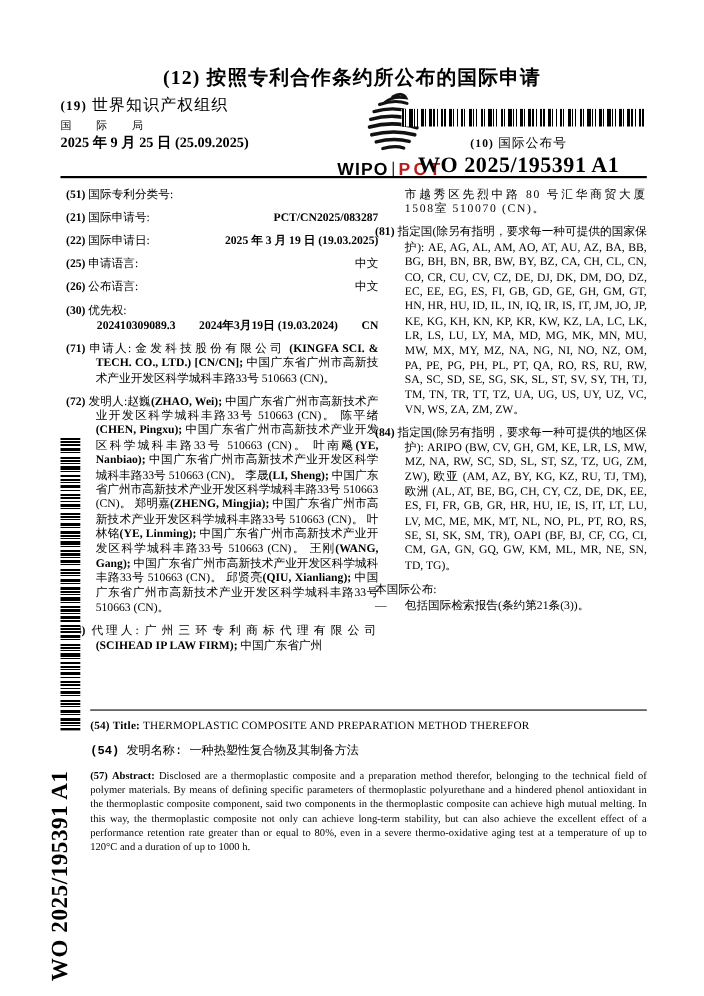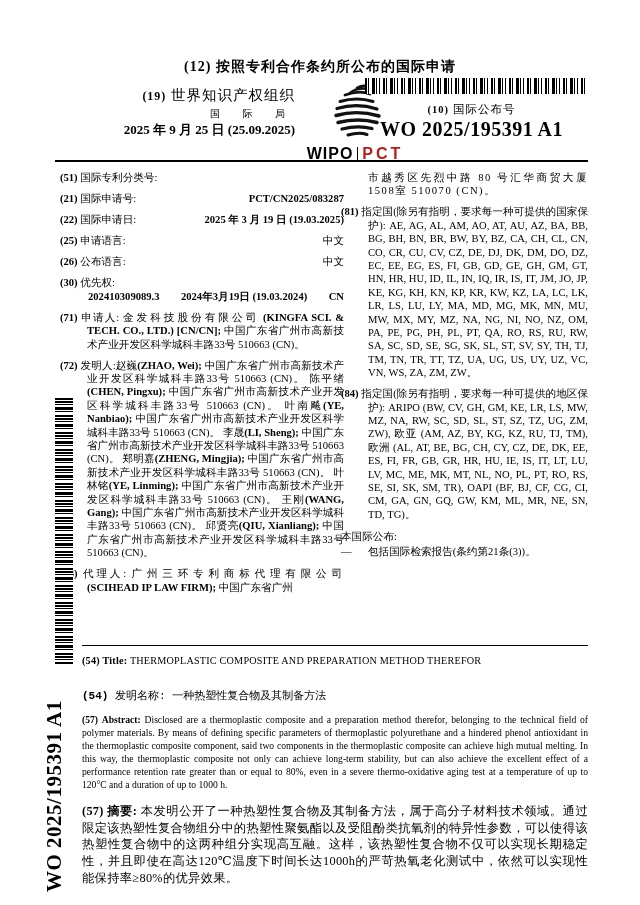--- a/index.html
+++ b/index.html
@@ -1,34 +1,34 @@
 <!DOCTYPE html>
 <html><head>
 <meta charset="utf-8">
 <style>
   html,body{margin:0;padding:0;background:#fff;}
   .page{position:relative;width:640px;height:905px;background:#ffffff;color:#000;
         font-family:"Liberation Serif","DejaVu Serif",serif;overflow:hidden;}
   
   .line12{position:absolute;top:58px;left:0;right:0;text-align:center;
-          font-size:14px;font-weight:bold;letter-spacing:1px;}
-  .h-left{position:absolute;left:55px;top:86px;width:240px;text-align:right;}
+          font-size:18px;font-weight:bold;letter-spacing:1px;}
+  .h-left{position:absolute;left:55px;top:86px;width:240px;text-align:left;}
   .h-left .l1{font-size:14.5px;letter-spacing:1px;}
   .h-left .l1 b{font-size:12px;}
   .h-left .l2{font-size:10px;letter-spacing:10px;margin-top:2px;}
   .h-left .l3{font-size:12.5px;margin-top:7px;letter-spacing:1px;}
   .h-left .l3 b{font-size:11px;}
   .h-left .l4{font-size:13px;font-weight:bold;margin-top:0;}
   .h-center{position:absolute;left:293px;top:84px;width:124px;text-align:center;}
   .wordmark{font-family:"Liberation Sans","DejaVu Sans",sans-serif;font-weight:bold;
             font-size:16px;letter-spacing:1px;margin-top:1px;white-space:nowrap;}
   .wordmark .sep{display:inline-block;width:1px;height:13px;background:#000;
                  margin:0 4px;vertical-align:-1px;}
   .wordmark .pct{letter-spacing:3px;color:#b91c1c;}
-  .h-right{position:absolute;left:355px;top:78px;width:233px;}
+  .h-right{position:absolute;left:355px;top:99px;width:233px;}
   .barcode-top{margin-left:10px;width:223px;height:16px;
     background:repeating-linear-gradient(90deg,#000 0 2px,#fff 2px 3px,#000 3px 4px,
       #fff 4px 7px,#000 7px 10px,#fff 10px 11px,#000 11px 12px,#fff 12px 14px,
       #000 14px 15px,#fff 15px 18px);}
   .pubno-label{text-align:center;font-size:11.5px;margin-top:8px;letter-spacing:1px;}
   .pubno-label b{font-size:10.5px;}
   .pubno{text-align:center;font-size:20px;font-weight:bold;margin-top:1px;letter-spacing:0.5px;}
   .hr1{position:absolute;top:160px;left:55px;width:533px;border-top:2px solid #000;}
   .hr2{position:absolute;top:645px;left:82px;width:506px;border-top:1.5px solid #000;}
   
@@ -53,21 +53,21 @@
   
   .vbarcode{position:absolute;left:55px;top:398px;width:18px;height:266px;
     background:repeating-linear-gradient(180deg,#000 0 2px,#fff 2px 3px,#000 3px 5px,
       #fff 5px 6px,#000 6px 7px,#fff 7px 9px,#000 9px 12px,#fff 12px 13px,
       #000 13px 14px,#fff 14px 17px);}
   .vpubno{position:absolute;left:42px;top:892px;transform:rotate(-90deg);
           transform-origin:0 0;width:216px;font-size:21px;font-weight:bold;
           white-space:nowrap;letter-spacing:0.5px;}
   
   .bottom{position:absolute;top:655px;left:82px;width:506px;}
-  .t-en{font-size:10.2px;margin-bottom:22px;letter-spacing:0.2px;}
+  .t-en{font-size:10.2px;margin-bottom:8px;letter-spacing:0.2px;}
   .t-cn{font-size:11px;margin-bottom:8px;font-family:Liberation Mono, monospace;}
   .abs-en{font-size:9.6px;line-height:13px;text-align:justify;margin-bottom:10px;}
   .abs-cn{font-size:12.3px;line-height:16.8px;text-align:justify;letter-spacing:0.3px;}
   b{font-weight:bold;}
 </style>
 </head>
 <body>
 
 <div class="page">
 
@@ -240,20 +240,15 @@
     <div class="t-cn">
       <b>(54)</b>
       <span>发明名称:</span>
       <span>一种热塑性复合物及其制备方法</span>
     </div>
     <p class="abs-en">
       <b>(57)</b>
       <b>Abstract:</b>
       <span>Disclosed are a thermoplastic composite and a preparation method therefor, belonging to the technical field of polymer materials. By means of defining specific parameters of thermoplastic polyurethane and a hindered phenol antioxidant in the thermoplastic composite component, said two components in the thermoplastic composite can achieve high mutual melting. In this way, the thermoplastic composite not only can achieve long-term stability, but can also achieve the excellent effect of a performance retention rate greater than or equal to 80%, even in a severe thermo-oxidative aging test at a temperature of up to 120°C and a duration of up to 1000 h.</span>
     </p>
-    <p class="abs-cn">
-      <b>(57)</b>
-      <b>摘要:</b>
-      <span>本发明公开了一种热塑性复合物及其制备方法，属于高分子材料技术领域。通过限定该热塑性复合物组分中的热塑性聚氨酯以及受阻酚类抗氧剂的特异性参数，可以使得该热塑性复合物中的这两种组分实现高互融。这样，该热塑性复合物不仅可以实现长期稳定性，并且即使在高达120℃温度下时间长达1000h的严苛热氧老化测试中，依然可以实现性能保持率≥80%的优异效果。</span>
-    </p>
   </div>
 
 </div>
 
 </body></html>

